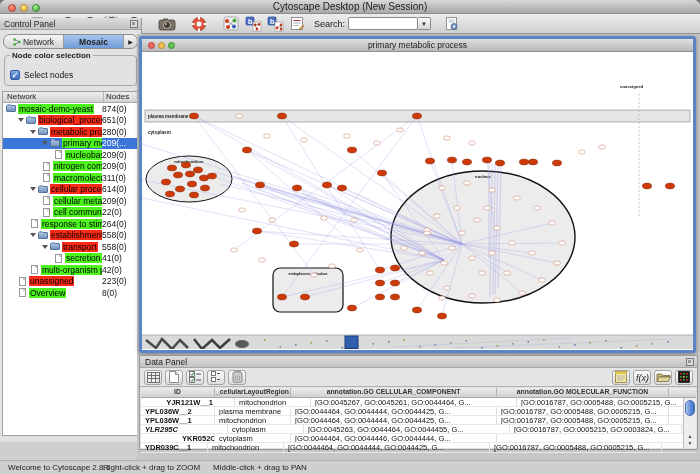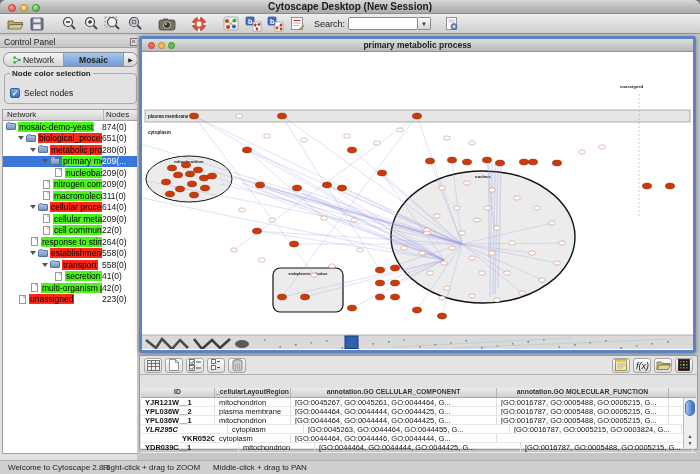--- a/index.html
+++ b/index.html
@@ -6,33 +6,33 @@
 body { font-family:"Liberation Sans", sans-serif; background:#888; }
 .window { position:relative; width:700px; height:474px; background:#cfcfcf; border-radius:6px 6px 0 0; overflow:hidden; box-shadow:0 0 8px rgba(0,0,0,.5); }
 
 
 .titlebar { position:absolute; left:0; top:0; width:700px; height:14px;
   background:linear-gradient(#d9d9d9,#b9b9b9 60%,#aaa); border-bottom:1px solid #8a8a8a; border-radius:6px 6px 0 0; }
 .tl { position:absolute; top:3.5px; width:8px; height:8px; border-radius:50%; }
 .tl.r { left:8px;  background:radial-gradient(circle at 35% 30%, #ff9a8a,#ee6a5f 60%,#c94e41); border:.5px solid #b4443a;}
 .tl.y { left:20px; background:radial-gradient(circle at 35% 30%, #ffe49a,#f5be4f 60%,#cf9b30); border:.5px solid #b5892c;}
 .tl.g { left:32px; background:radial-gradient(circle at 35% 30%, #b7f0a0,#61c354 60%,#3f9e38); border:.5px solid #3c8f35;}
-.title { position:absolute; left:0; right:0; top:1px; text-align:center; font-size:10px; font-weight:bold; color:#1c1c1c; }
+.title { position:absolute; left:0; right:0; top:1px; text-align:center; font-size:10px; font-weight:normal; color:#1c1c1c; }
 
 
 .toolbar { position:absolute; left:0; top:14px; width:700px; height:20px;
   background:linear-gradient(#ededed,#cfcfcf); border-bottom:1px solid #949494; display:flex; align-items:center; padding:0 4px; }
 .tb-btn { width:22px; height:17px; display:flex; align-items:center; justify-content:center; }
 .tb-sep { width:10px; }
 .search-label { font-size:9px; color:#222; margin:0 3px 0 6px; }
 .search-input { width:70px; height:13px; font-size:9px; border:1px solid #8a8a8a; border-radius:2px; background:#fff; padding:0 2px; font-family:"Liberation Sans",sans-serif;}
 .combo-arrow { width:13px; height:13px; border:1px solid #8a8a8a; border-left:none; background:linear-gradient(#fdfdfd,#d5d5d5); font-size:6px; color:#333; display:flex;align-items:center;justify-content:center; border-radius:0 2px 2px 0;}
 
 
-.cpanel { position:absolute; left:0; top:36px; width:142px; height:424px; background:#e2e2e2; border-right:1px solid #9a9a9a; }
+.cpanel { position:absolute; left:0; top:18px; width:142px; height:424px; background:#e2e2e2; border-right:1px solid #9a9a9a; }
 .cp-head { height:12px; background:linear-gradient(#dcdcdc,#c3c3c3); border-bottom:1px solid #a5a5a5; font-size:8.5px; color:#222; padding:1px 4px; position:relative;}
 .cp-float { position:absolute; right:3px; top:2px; width:8px; height:8px; border:1px solid #777; background:#ddd;}
 .cp-float:before{content:""; position:absolute; left:1px; top:1px; width:3px; height:3px; background:#999;}
 .seg-tabs { display:flex; margin:4px 3px 0 3px; height:15px; border:1px solid #8f8f8f; border-radius:7px; overflow:hidden; background:linear-gradient(#f5f5f5,#d5d5d5); }
 .seg { flex:1; display:flex; align-items:center; justify-content:center; gap:2px; font-size:8.5px; color:#222; border-right:1px solid #9a9a9a; }
 .seg.active { background:linear-gradient(#a7c6ec,#6f9bd8); font-weight:bold; }
 .seg.arrow { flex:0 0 13px; font-size:6px; border-right:none; }
 .net-glyph { width:8px; height:8px; }
 .groupbox { margin:6px 4px 0 4px; border:1px solid #aaa; border-radius:4px; position:relative; padding:8px 5px 5px 5px; }
 .groupbox .gtitle { position:absolute; top:-5px; left:5px; background:#e2e2e2; font-size:8px; font-weight:bold; color:#222; padding:0 2px; }
@@ -365,20 +365,26 @@
             <span style="flex: 0 0 auto; width: 27px;"></span>
             <span class="ic-page"></span>
             <span class="chip green">multi-organism pro</span>
             <span class="nodes">42(0)</span>
           </div>
           <div class="trow">
             <span style="flex: 0 0 auto; width: 15px;"></span>
             <span class="ic-page"></span>
             <span class="chip red">unassigned</span>
             <span class="nodes">223(0)</span>
+          </div>
+          <div class="trow">
+            <span style="flex: 0 0 auto; width: 15px;"></span>
+            <span class="ic-page"></span>
+            <span class="chip green">Overview</span>
+            <span class="nodes">8(0)</span>
           </div>
         </div>
     </div>
   </div>
 
   <div class="main">
 
     <div class="netframe">
       <div class="nf-title">
         <div class="nf-tl r"></div>
@@ -594,20 +600,24 @@
             <rect x="509.5" y="291" width="1.6" height="1.6" fill="#8a8a8a"></rect>
             <rect x="525" y="289" width="1.6" height="1.6" fill="#6a7ab0"></rect>
             <line x1="250" y1="295" x2="430" y2="286" stroke="#99a8d8" stroke-width="0.5" opacity="0.6"></line>
             <line x1="310" y1="296" x2="530" y2="287" stroke="#99a8d8" stroke-width="0.5" opacity="0.6"></line>
             <rect x="203" y="284" width="13" height="12.5" fill="#2f5fae" stroke="#193d7c" stroke-width="1"></rect>
           </svg>
       </div>
     </div>
 
     <div class="dpanel">
+      <div class="dp-head">
+        <span>Data Panel</span>
+        <div class="cp-float"></div>
+      </div>
       <div class="dp-tools">
         <div class="dp-btn">
           <svg width="13" height="11">
               <rect x="0.5" y="0.5" width="12" height="10" fill="#eee" stroke="#555" stroke-width="0.8"></rect>
               <line x1="0.5" y1="3.5" x2="12.5" y2="3.5" stroke="#555" stroke-width="0.8"></line>
               <line x1="0.5" y1="6.5" x2="12.5" y2="6.5" stroke="#555" stroke-width="0.8"></line>
               <line x1="4.5" y1="0.5" x2="4.5" y2="10.5" stroke="#555" stroke-width="0.8"></line>
               <line x1="8.5" y1="0.5" x2="8.5" y2="10.5" stroke="#555" stroke-width="0.8"></line>
             </svg>
         </div>
@@ -682,21 +692,21 @@
       </div>
       <div class="dtable">
         <div class="dt-head" id="dt-head">
             <div style="width: 74px;">ID</div>
             <div style="width: 76px;">_cellularLayoutRegion</div>
             <div style="width: 206px;">annotation.GO CELLULAR_COMPONENT</div>
             <div style="width: 172px;">annotation.GO MOLECULAR_FUNCTION</div>
           </div>
         <div id="dt-body">
             <div class="drow">
-              <div class="id" style="width: 74px;">YJR121W__1</div>
+              <div class="id" style="width: 94px; text-align: center;">YJR121W__1</div>
               <div style="width: 76px;">mitochondrion</div>
               <div style="width: 206px;">[GO:0045267, GO:0045261, GO:0044464, G...</div>
               <div style="width: 172px;">[GO:0016787, GO:0005488, GO:0005215, G...</div>
             </div>
             <div class="drow">
               <div class="id" style="width: 74px;">YPL036W__2</div>
               <div style="width: 76px;">plasma membrane</div>
               <div style="width: 206px;">[GO:0044464, GO:0044444, GO:0044425, G...</div>
               <div style="width: 172px;">[GO:0016787, GO:0005488, GO:0005215, G...</div>
             </div>
@@ -711,21 +721,21 @@
               <div style="width: 76px;">cytoplasm</div>
               <div style="width: 206px;">[GO:0045263, GO:0044464, GO:0044455, G...</div>
               <div style="width: 172px;">[GO:0016787, GO:0005215, GO:0003824, G...</div>
             </div>
             <div class="drow">
               <div class="id" style="width: 74px; padding-left: 41px;">YKR052C</div>
               <div style="width: 76px;">cytoplasm</div>
               <div style="width: 206px;">[GO:0044464, GO:0044446, GO:0044444, G...</div>
             </div>
             <div class="drow">
-              <div class="id" style="width: 98px;">YDR039C__1</div>
+              <div class="id" style="width: 67px;">YDR039C__1</div>
               <div style="width: 76px;">mitochondrion</div>
               <div style="width: 206px;">[GO:0044464, GO:0044444, GO:0044425, G...</div>
               <div style="width: 172px;">[GO:0016787, GO:0005488, GO:0005215, G...</div>
             </div>
           </div>
         <div class="scroll">
           <div class="thumb"></div>
           <div class="btns">▲<br>▼</div>
         </div>
       </div>

